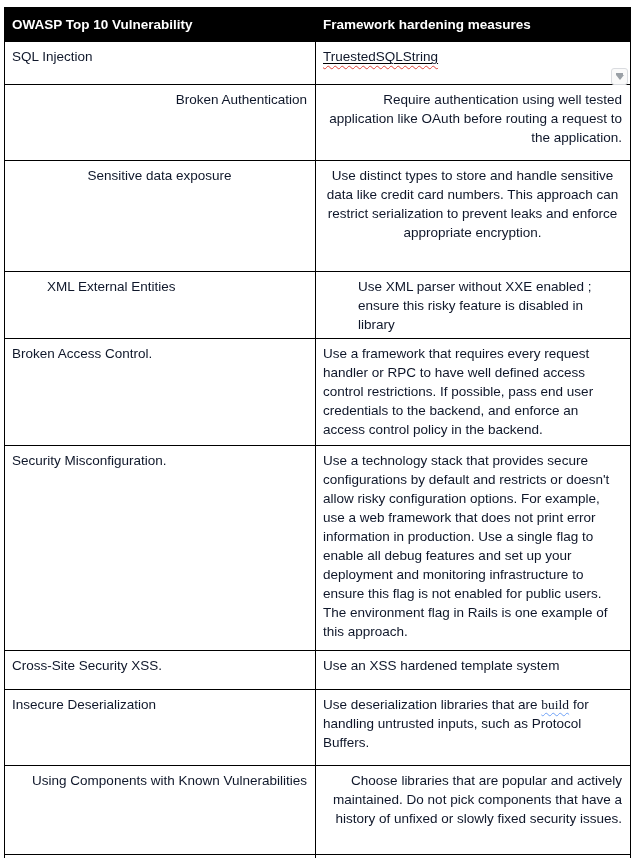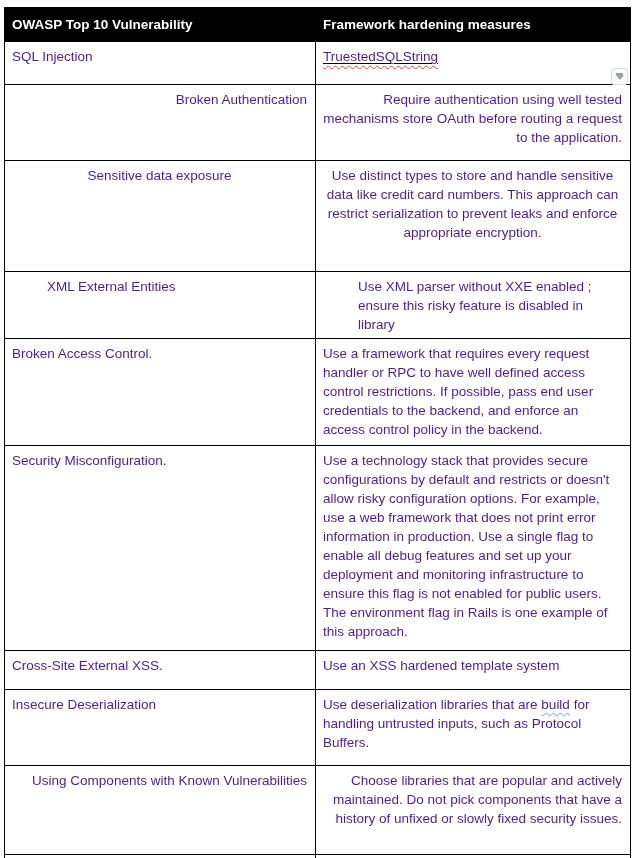--- a/index.html
+++ b/index.html
@@ -25,21 +25,21 @@
   }
   table.vuln-table col.c1 { width: 311px; }
   table.vuln-table col.c2 { width: 315px; }
   table.vuln-table th,
   table.vuln-table td {
     border: 1.5px solid #000000;
     font-size: 13.5px;
     line-height: 19px;
     vertical-align: top;
     padding: 5px 8px 4px 7px;
-    color: #4c1d95;
+    color: #0f172a;
     overflow: hidden;
     word-wrap: break-word;
   }
   table.vuln-table th {
     background: #000000;
     color: #ffffff;
     font-weight: bold;
     text-align: left;
     vertical-align: middle;
     height: 27px;
@@ -70,20 +70,21 @@
     text-decoration-style: solid;
     text-decoration-thickness: 1px;
     text-underline-offset: 1.5px;
   }
   
   .grammar-wavy {
     text-decoration-line: underline;
     text-decoration-style: wavy;
     text-decoration-thickness: 1px;
     text-underline-offset: 2.5px;
+    font-family: Liberation Serif, serif;
   }
 
   
   .comment-indicator {
     position: absolute;
     left: 611px;
     top: 68px;
     width: 17px;
     height: 17px;
     background: #fafafa;
@@ -131,40 +132,40 @@
     </thead>
     <tbody>
       <tr class="r0">
         <td>SQL Injection</td>
         <td>
           <span class="spell-wavy" style="text-decoration-color:#e0443a;"><span class="solid-underline" style="text-decoration-color:#000000;">TruestedSQLString</span></span>
         </td>
       </tr>
       <tr class="r1">
         <td>Broken Authentication</td>
-        <td>Require authentication using well tested mechanisms store OAuth before routing a request to the application.</td>
+        <td>Require authentication using well tested application like OAuth before routing a request to the application.</td>
       </tr>
       <tr class="r2">
         <td>Sensitive data exposure</td>
         <td>Use distinct types to store and handle sensitive data like credit card numbers. This approach can restrict serialization to prevent leaks and enforce appropriate encryption.</td>
       </tr>
       <tr class="r3">
         <td>XML External Entities</td>
         <td>Use XML parser without XXE enabled ; ensure this risky feature is disabled in library</td>
       </tr>
       <tr class="r4">
         <td>Broken Access Control.</td>
         <td>Use a framework that requires every request handler or RPC to have well defined access control restrictions. If possible, pass end user credentials to the backend, and enforce an access control policy in the backend.</td>
       </tr>
       <tr class="r5">
         <td>Security Misconfiguration.</td>
         <td>Use a technology stack that provides secure configurations by default and restricts or doesn't allow risky configuration options. For example, use a web framework that does not print error information in production. Use a single flag to enable all debug features and set up your deployment and monitoring infrastructure to ensure this flag is not enabled for public users. The environment flag in Rails is one example of this approach.</td>
       </tr>
       <tr class="r6">
-        <td>Cross-Site External XSS.</td>
+        <td>Cross-Site Security XSS.</td>
         <td>Use an XSS hardened template system</td>
       </tr>
       <tr class="r7">
         <td>Insecure Deserialization</td>
         <td><span>Use deserialization libraries that are </span><span class="grammar-wavy" style="text-decoration-color:#6ea1f7;">build</span><span> for handling untrusted inputs, such as Protocol Buffers.</span></td>
       </tr>
       <tr class="r8">
         <td>Using Components with Known Vulnerabilities</td>
         <td>Choose libraries that are popular and actively maintained. Do not pick components that have a history of unfixed or slowly fixed security issues.</td>
       </tr>

